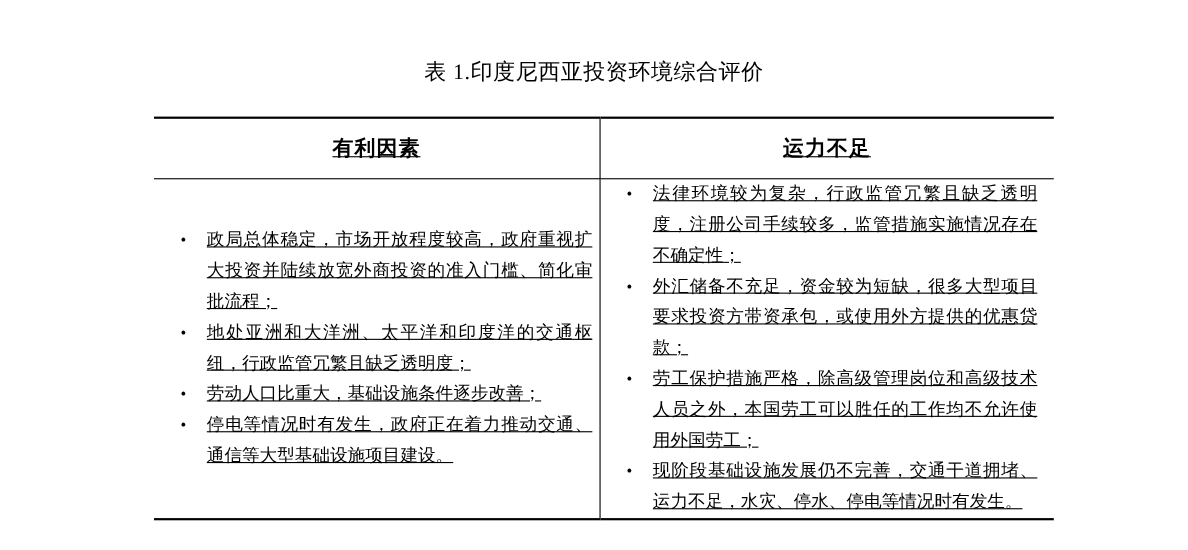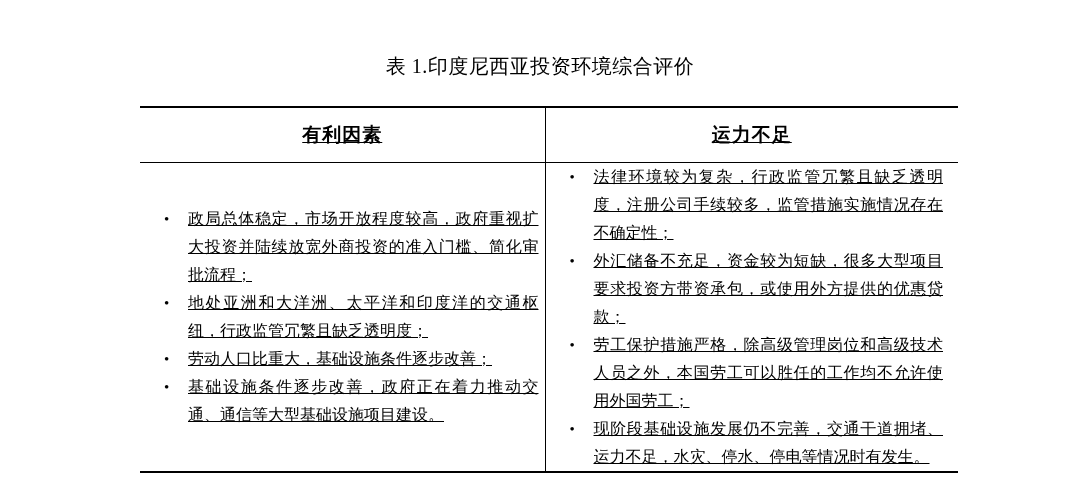--- a/index.html
+++ b/index.html
@@ -82,21 +82,21 @@
         <th class="col-header cell-right">运力不足</th>
       </tr>
     </thead>
     <tbody>
       <tr>
         <td class="body-cell cell-left">
           <ul class="factors">
               <li><span class="bullet">•</span><span class="item-text">政局总体稳定，市场开放程度较高，政府重视扩大投资并陆续放宽外商投资的准入门槛、简化审批流程；</span></li>
               <li><span class="bullet">•</span><span class="item-text">地处亚洲和大洋洲、太平洋和印度洋的交通枢纽，行政监管冗繁且缺乏透明度；</span></li>
               <li><span class="bullet">•</span><span class="item-text">劳动人口比重大，基础设施条件逐步改善；</span></li>
-              <li><span class="bullet">•</span><span class="item-text">基础设施条件逐步改善，政府正在着力推动交通、通信等大型基础设施项目建设。</span></li>
+              <li><span class="bullet">•</span><span class="item-text">停电等情况时有发生，政府正在着力推动交通、通信等大型基础设施项目建设。</span></li>
             </ul>
         </td>
         <td class="body-cell cell-right">
           <ul class="factors">
               <li><span class="bullet">•</span><span class="item-text">法律环境较为复杂，行政监管冗繁且缺乏透明度，注册公司手续较多，监管措施实施情况存在不确定性；</span></li>
               <li><span class="bullet">•</span><span class="item-text">外汇储备不充足，资金较为短缺，很多大型项目要求投资方带资承包，或使用外方提供的优惠贷款；</span></li>
               <li><span class="bullet">•</span><span class="item-text">劳工保护措施严格，除高级管理岗位和高级技术人员之外，本国劳工可以胜任的工作均不允许使用外国劳工；</span></li>
               <li><span class="bullet">•</span><span class="item-text">现阶段基础设施发展仍不完善，交通干道拥堵、运力不足，水灾、停水、停电等情况时有发生。</span></li>
             </ul>
         </td>

